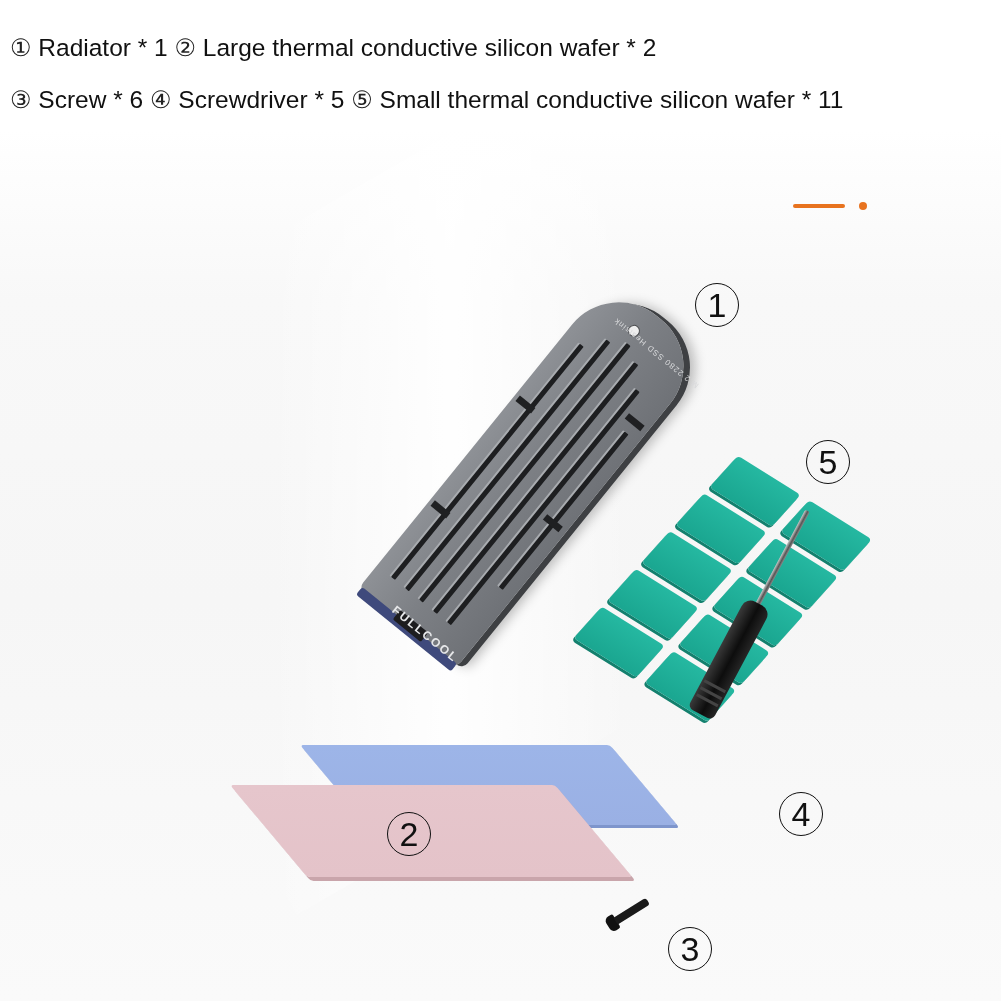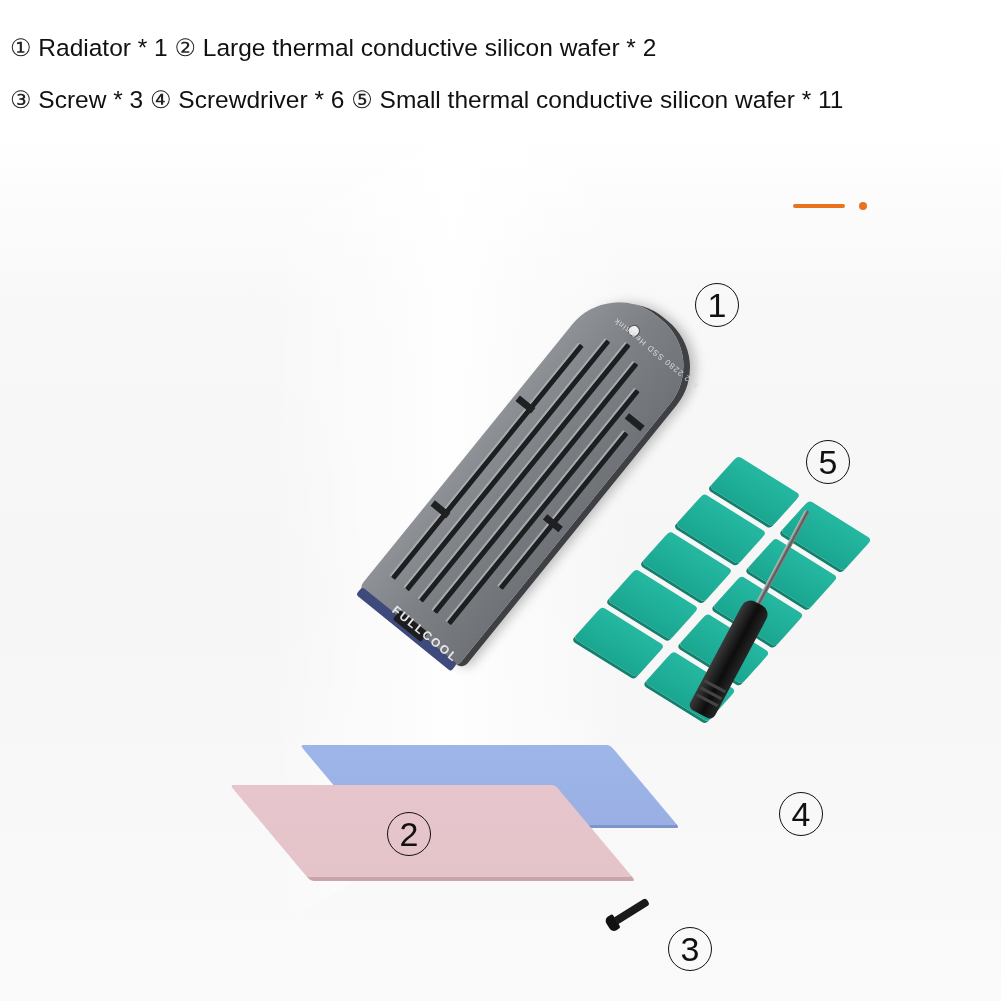--- a/index.html
+++ b/index.html
@@ -136,21 +136,21 @@
 </head>
 <body>
 
 <div class="stage">
   <div class="bg-sheen"></div>
 
   <div class="caption caption-1">
     <span class="num">①</span><span> Radiator * 1 </span><span class="num">②</span><span> Large thermal conductive silicon wafer * 2</span>
   </div>
   <div class="caption caption-2">
-    <span class="num">③</span><span> Screw * 3 </span><span class="num">④</span><span> Screwdriver * 6 </span><span class="num">⑤</span><span> Small thermal conductive silicon wafer * 11</span>
+    <span class="num">③</span><span> Screw * 6 </span><span class="num">④</span><span> Screwdriver * 5 </span><span class="num">⑤</span><span> Small thermal conductive silicon wafer * 11</span>
   </div>
 
   <div class="accent-line" style="background:#e8731f;"></div>
   <div class="accent-dot" style="background:#e8731f;"></div>
 
   <div class="pad pad-blue"></div>
   <div class="pad pad-pink"></div>
 
   <div class="radiator">
     <div class="base-strip"></div>

